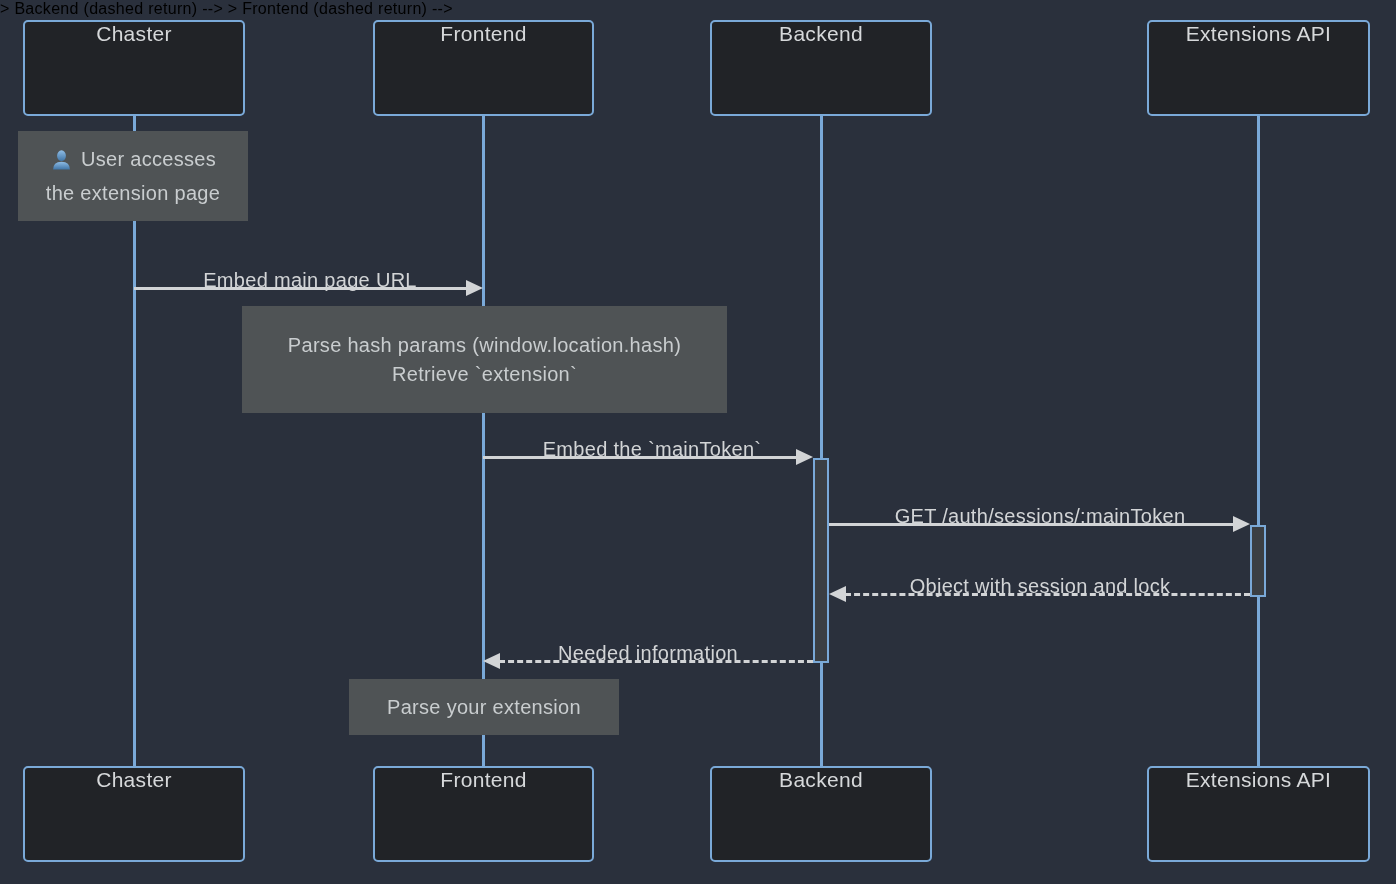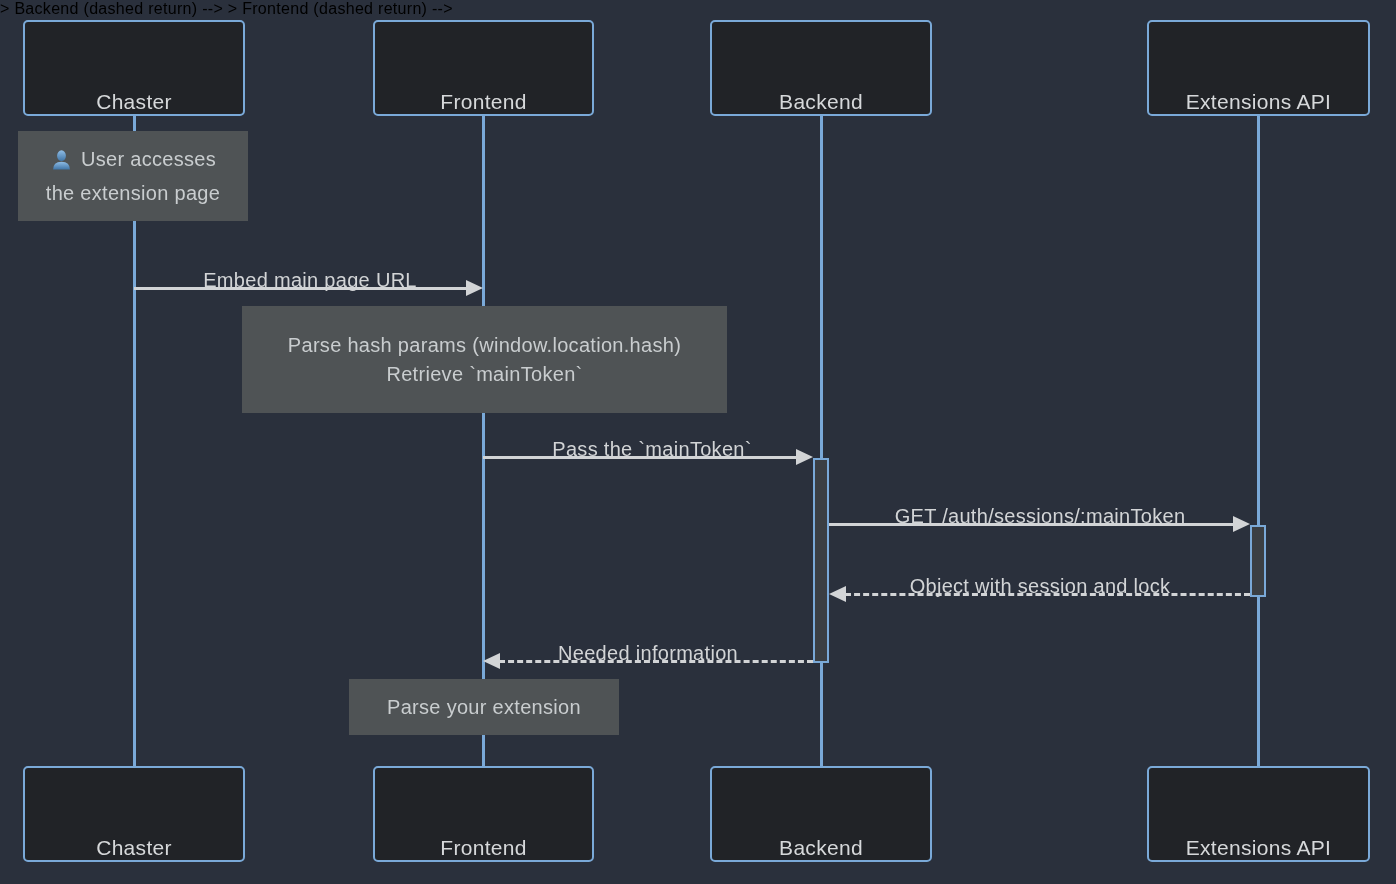--- a/index.html
+++ b/index.html
@@ -19,21 +19,21 @@
     background:var(--background);
     font-family:"Liberation Sans","DejaVu Sans",sans-serif;
     letter-spacing:.3px;
   }
   
   .actor-box{
     position:absolute;height:96px;box-sizing:border-box;
     background:var(--actor-fill);
     border:2px solid var(--actor-border);
     border-radius:5px;
-    display:flex;align-items:flex-end;justify-content:center;
+    display:flex;align-items:flex-start;justify-content:center;
     color:var(--actor-text);font-size:21px;
   }
   .ab-c-t{left:23px;top:20px;width:222px}
   .ab-f-t{left:373px;top:20px;width:221px}
   .ab-b-t{left:710px;top:20px;width:222px}
   .ab-e-t{left:1147px;top:20px;width:223px}
   .ab-c-b{left:23px;top:766px;width:222px}
   .ab-f-b{left:373px;top:766px;width:221px}
   .ab-b-b{left:710px;top:766px;width:222px}
   .ab-e-b{left:1147px;top:766px;width:223px}
@@ -133,21 +133,21 @@
   <div class="actor-box ab-e-b">
     <span>Extensions API</span>
   </div>
 
   
   <div class="msg-label m1-label">Embed main page URL</div>
   <div class="sline m1-line"></div>
   <div class="ah ah-r m1-head"></div>
 
   
-  <div class="msg-label m2-label">Pass the `mainToken`</div>
+  <div class="msg-label m2-label">Embed the `mainToken`</div>
   <div class="sline m2-line"></div>
   <div class="ah ah-r m2-head"></div>
 
   
   <div class="msg-label m3-label">GET /auth/sessions/:mainToken</div>
   <div class="sline m3-line"></div>
   <div class="ah ah-r m3-head"></div>
 
   &gt; Backend (dashed return) --&gt;
   <div class="msg-label m4-label">Object with session and lock</div>
@@ -175,21 +175,21 @@
         </svg>
       </span>
       <span>User accesses</span>
     </div>
     <div class="note-line">the extension page</div>
   </div>
 
   
   <div class="note n2">
     <div class="note-line">Parse hash params (window.location.hash)</div>
-    <div class="note-line">Retrieve `mainToken`</div>
+    <div class="note-line">Retrieve `extension`</div>
   </div>
 
   
   <div class="note n3">
     <div class="note-line">Parse your extension</div>
   </div>
 
 </div>
 
 </body></html>

